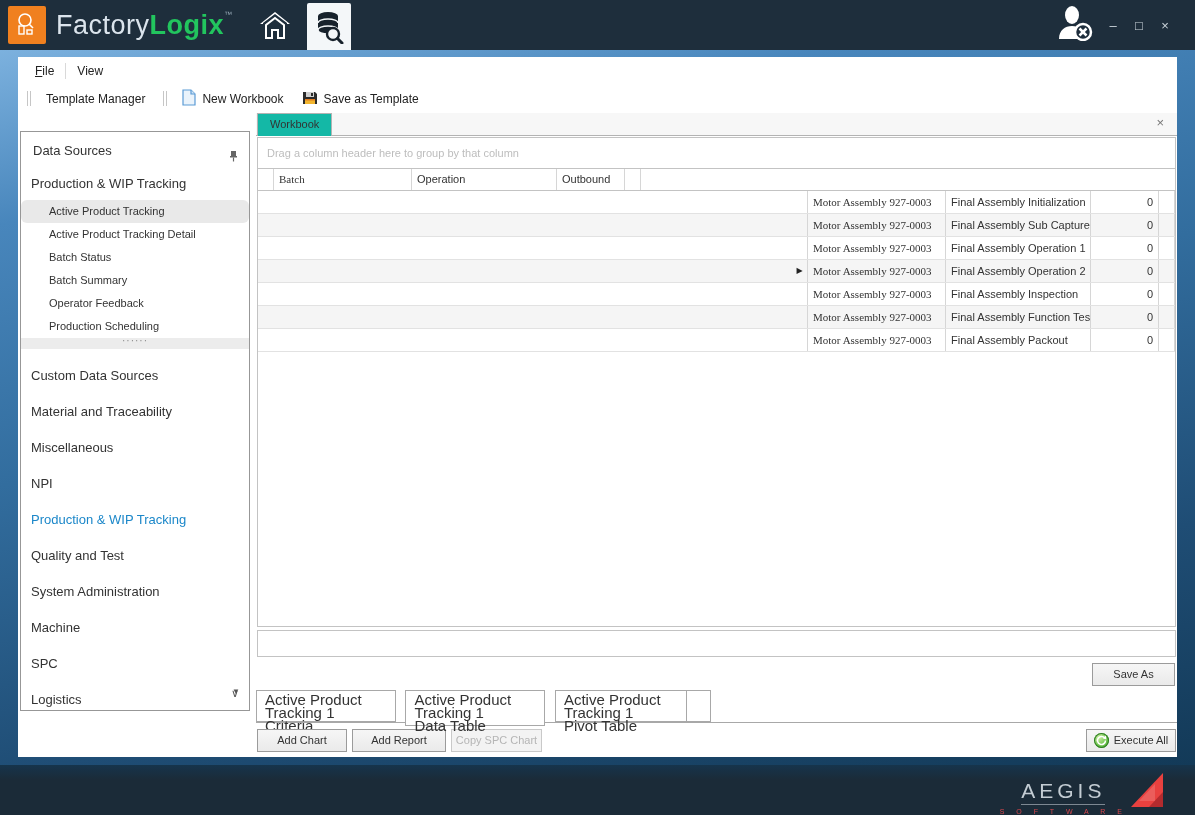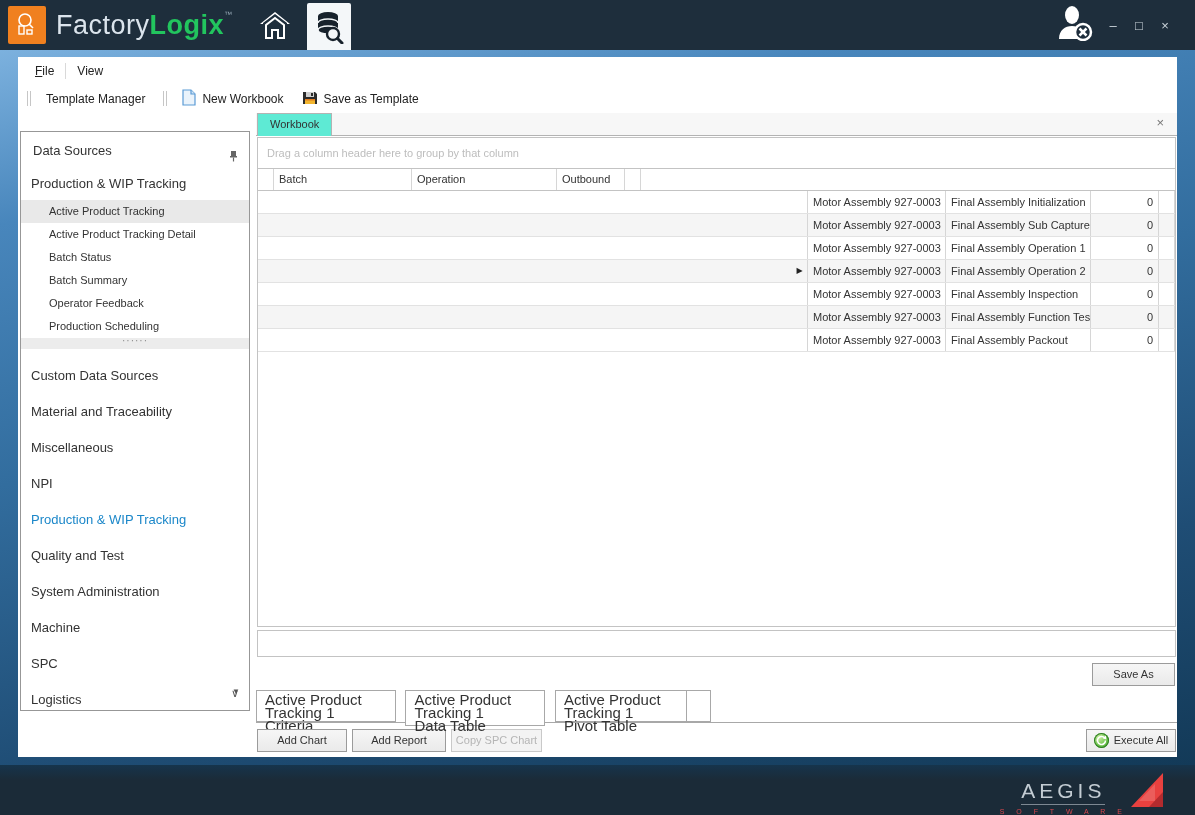--- a/index.html
+++ b/index.html
@@ -50,46 +50,46 @@
   .grip { width:4px; height:15px; border-left:1px solid #c6c6c6; border-right:1px solid #c6c6c6; margin:0 6px 0 9px; }
   .tb-item { display:flex; align-items:center; gap:6px; padding:0 9px; height:22px; cursor:default; }
   
   .sidebar { position:absolute; left:2px; top:74px; width:230px; height:580px;
     border:1px solid #979797; background:#fff; overflow:hidden; }
   .sb-header { position:relative; height:26px; line-height:26px; padding-left:12px;
     font-size:13px; color:#333; margin-top:6px; }
   .pin { position:absolute; right:10px; top:7px; }
   .sb-section { height:24px; line-height:24px; padding-left:10px; font-size:13px; margin-top:8px; }
   .sb-tree { position:relative; margin-top:4px; }
-  .sb-tree-item { height:23px; line-height:23px; padding-left:28px; font-size:11px; color:#333; cursor:default; }
+  .sb-tree-item { height:23px; line-height:23px; padding-left:28px; font-size:11px; color:#333; cursor:default;border-radius:6px; }
   .sb-tree-item.selected { background:#e9e9e9; }
   .tree-scroll { position:absolute; right:9px; bottom:14px; font-size:8px; color:#555; }
   .splitter { height:11px; background:#ececec; text-align:center; color:#8a8a8a;
     font-size:10px; line-height:6px; letter-spacing:1px; cursor:default; }
   .sb-cats { padding-top:9px; position:relative; }
   .sb-cat { height:36px; line-height:36px; padding-left:10px; font-size:13px; color:#333; cursor:default; }
   .sb-cat.active { color:#1b87c9; }
   .sb-chevron { position:absolute; right:10px; bottom:10px; font-size:11px; color:#555; }
   
   .main { position:absolute; left:238px; top:56px; width:921px; height:644px; }
   .tabstrip { position:absolute; left:0; top:0; width:921px; height:23px;
     background:#f7f7f7; border-bottom:1px solid #b3b3b3; }
-  .wb-tab { position:absolute; left:1px; top:0; height:23px; background:#5eead4;
+  .wb-tab { position:absolute; left:1px; top:0; height:23px; background:#14b8a6;
     border:1px solid #b3b3b3; border-bottom:none; padding:0 12px; font-size:11px;
     line-height:21px; color:#333; }
   .strip-close { position:absolute; right:13px; top:2px; font-size:13px; color:#777; cursor:default; }
   .grid { position:absolute; left:1px; top:24px; width:919px; height:490px;
     border:1px solid #c3c3c3; background:#fff; }
   .groupband { height:31px; border-bottom:1px solid #c3c3c3; color:#bdbdbd;
     font-size:11px; line-height:31px; padding-left:9px; white-space:nowrap; overflow:hidden; }
   .gh-row { display:flex; height:22px; border-bottom:1px solid #c3c3c3; font-size:11px; color:#333; }
   .gcell { border-right:1px solid #d6d6d6; padding:0 5px; overflow:hidden; white-space:nowrap; }
   .gh-row .gcell { line-height:21px; }
   .c-ind { width:16px; padding:0; }
-  .c-batch { width:138px; }
+  .c-batch { width:138px;font-family:Liberation Serif, serif; }
   .c-op { width:145px; }
   .c-out { width:68px; }
   .c-fill { width:16px; }
   .g-row { display:flex; height:23px; border-bottom:1px solid #e2e2e2; font-size:11px; color:#333;justify-content:flex-end; }
   .g-row .gcell { line-height:22px; }
   .grid-body > div:nth-of-type(even) { background:#f5f5f5; }
   .num { text-align:right; }
   .row-arrow { display:block; font-size:8px; line-height:22px; text-align:center; color:#222; }
   .band2 { position:absolute; left:1px; top:517px; width:919px; height:27px;
     border:1px solid #c3c3c3; background:#fff; }

